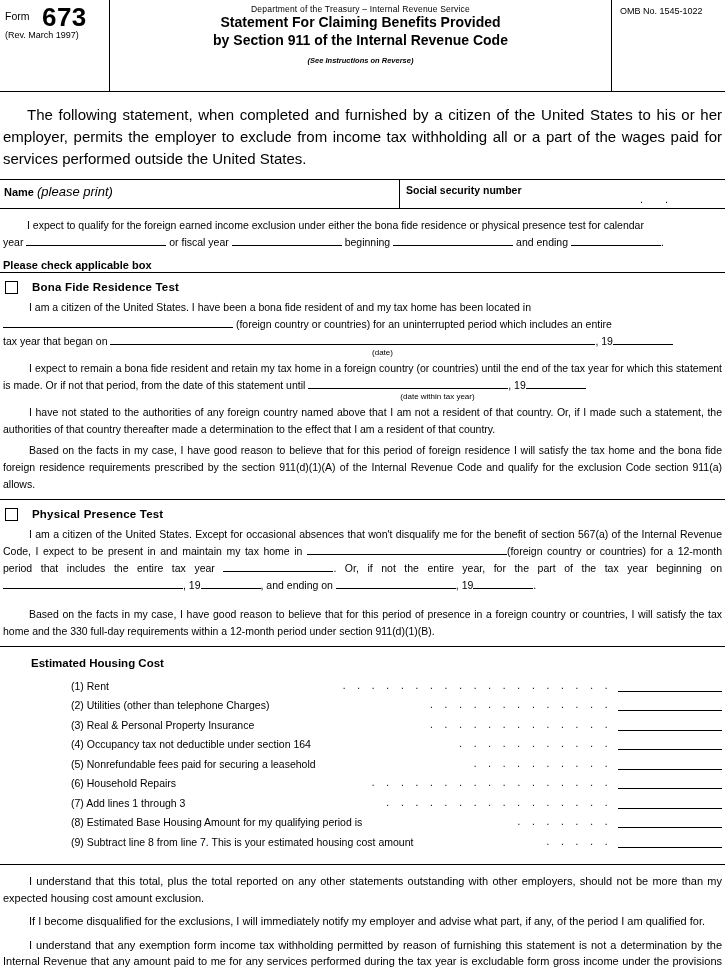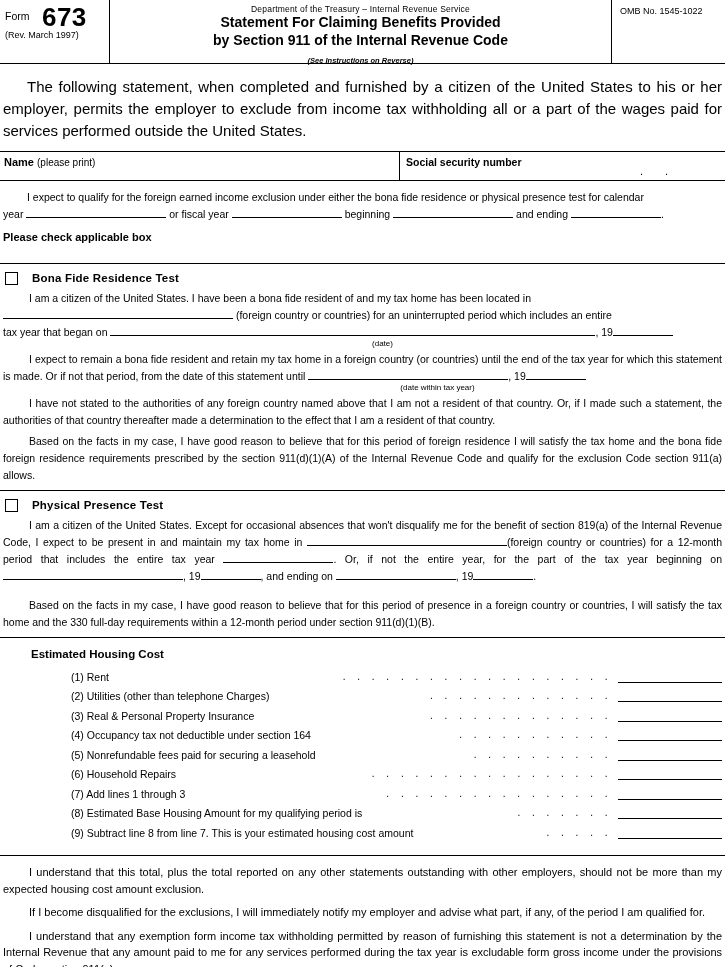--- a/index.html
+++ b/index.html
@@ -18,21 +18,21 @@
     box-sizing: border-box;
     padding: 0;
     background: #fff;
     overflow: hidden;
   }
 
   
   .header {
     display: flex;
     border-bottom: 1.5px solid #000;
-    height: 64px;
+    height: 92px;
     box-sizing: border-box;
   }
   .hdr-left {
     width: 110px;
     border-right: 1.5px solid #000;
     box-sizing: border-box;
     padding: 4px 5px 0 5px;
     position: relative;
   }
   .hdr-left .formword {
@@ -100,21 +100,21 @@
     box-sizing: border-box;
   }
   .namerow .cell-name {
     width: 400px;
     border-right: 1.2px solid #000;
     box-sizing: border-box;
     padding: 4px 0 0 4px;
     font-size: 11px;
   }
   .namerow .cell-name .lbl { font-weight: bold; }
-  .namerow .cell-name .sub { font-size: 10px; }
+  .namerow .cell-name .sub { font-style: italic; font-size: 13px; }
   .namerow .cell-ssn {
     flex: 1;
     box-sizing: border-box;
     padding: 4px 8px 0 6px;
     font-size: 10.5px;
     position: relative;
   }
   .ssn-dots {
     position: absolute;
     left: 240px;
@@ -138,21 +138,21 @@
   .u140 { width: 140px; }
   .u180 { width: 180px; }
   .u200 { width: 200px; }
   .u230 { width: 230px; }
 
   
   .checkband {
     font-size: 11px;
     font-weight: bold;
     border-bottom: 1.2px solid #000;
-    padding: 4px 3px 20px 3px;
+    padding: 4px 3px 1px 3px;
   }
 
   
   .section {
     padding: 6px 3px 6px 3px;
     border-bottom: 1.2px solid #000;
   }
   .sec-head {
     display: flex;
     align-items: center;
@@ -338,21 +338,21 @@
     </div>
   </div>
 
   <div class="section">
     <div class="sec-head">
       <div class="cb"></div>
       <div class="sec-title">Physical Presence Test</div>
     </div>
 
     <div class="para">
-      <span style="display:inline-block;width:26px"></span><span>I am a citizen of the United States. Except for occasional absences that won't disqualify me for the benefit of section 819(a) of the Internal Revenue Code, I expect to be present in and maintain my tax home in</span>
+      <span style="display:inline-block;width:26px"></span><span>I am a citizen of the United States. Except for occasional absences that won't disqualify me for the benefit of section 567(a) of the Internal Revenue Code, I expect to be present in and maintain my tax home in</span>
       <span class="ul u200"></span><span>(foreign country or countries) for</span>
       <span>a 12-month period that includes the entire tax year</span>
       <span class="ul u110"></span><span>.  Or, if not the entire year, for the part of the tax year beginning on</span>
       <span class="ul u180"></span><span>, 19</span><span class="ul u60"></span><span>, and ending on</span>
       <span class="ul u120"></span><span>, 19</span><span class="ul u60"></span><span>.</span>
     </div>
 
     <div class="para" style="margin-top:12px">
       <span style="display:inline-block;width:26px"></span><span>Based on the facts in my case, I have good reason to believe that for this period of presence in a foreign country or countries, I will satisfy the tax home and the 330 full-day requirements within a 12-month period under section 911(d)(1)(B).</span>
     </div>

